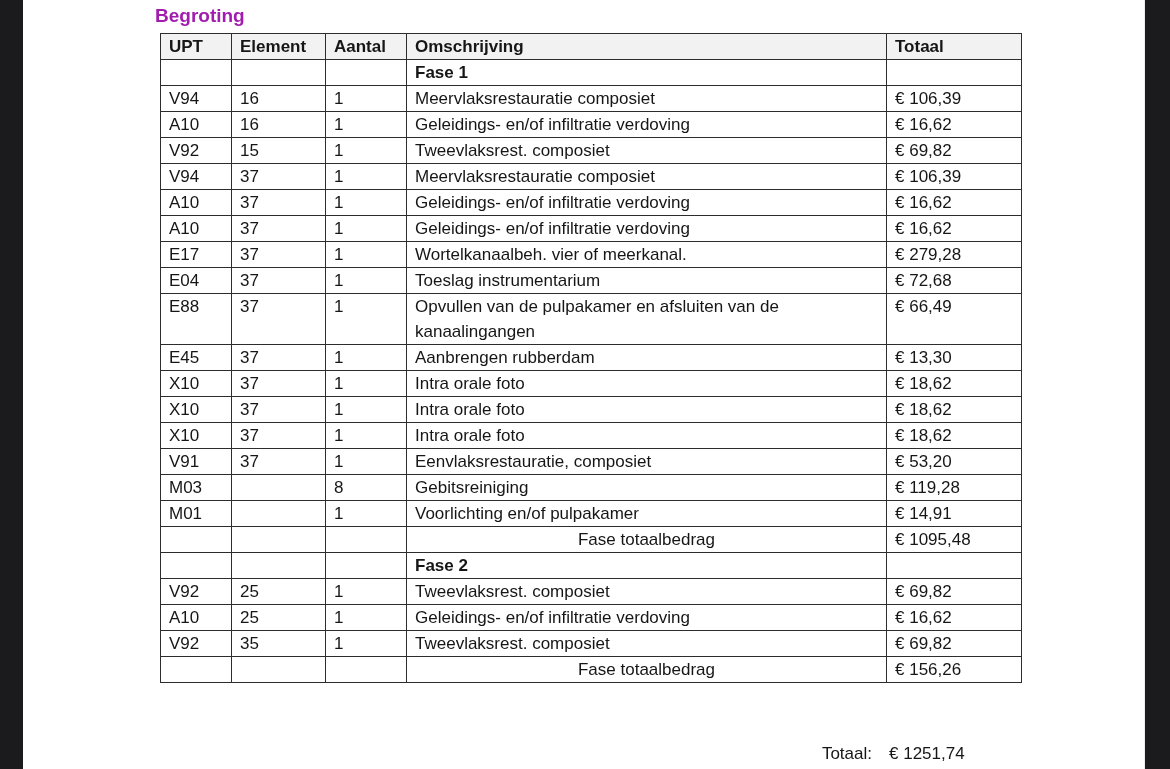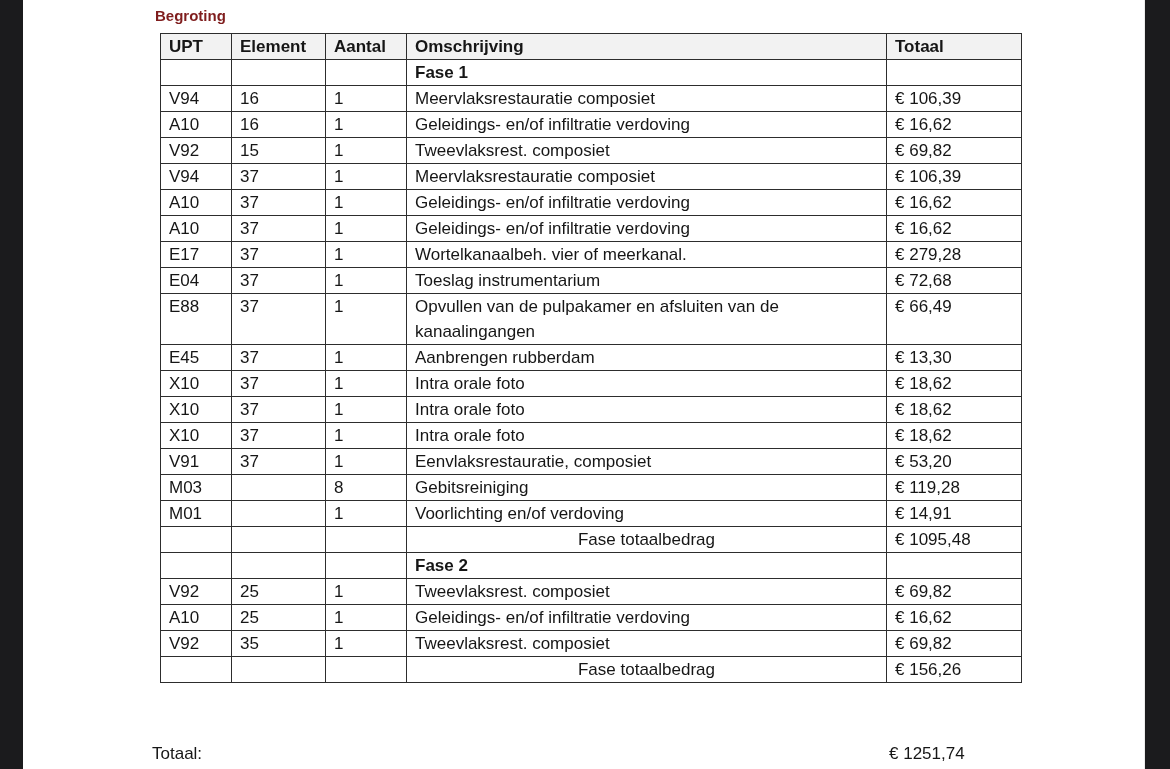--- a/index.html
+++ b/index.html
@@ -27,23 +27,23 @@
     top: 0;
     width: 1122px;
     height: 769px;
     background: #ffffff;
     border-right: 1px solid #ececec;
   }
   .doc-title {
     position: absolute;
     left: 132px;
     top: 4px;
-    font-size: 15px;
+    font-size: 19px;
     font-weight: bold;
-    color: #7f1d1d;
+    color: #a21caf;
     line-height: 24px;
   }
   table.budget {
     position: absolute;
     left: 129px;
     top: 33px;
     width: 861px;
     border-collapse: collapse;
     table-layout: fixed;
     margin-left: 8px;
@@ -80,21 +80,21 @@
     position: absolute;
     left: 129px;
     top: 743px;
     width: 861px;
     display: flex;
     font-size: 17px;
     line-height: 22px;
   }
   .total-row .total-label {
     width: 720px;
-    text-align: left;
+    text-align: right;
   }
   .total-row .total-value {
     margin-left: 17px;
   }
 </style>
 </head>
 <body>
 
 <div class="letterbox left"></div>
 <div class="letterbox right"></div>
@@ -231,21 +231,21 @@
           <td>M03</td>
           <td></td>
           <td>8</td>
           <td class="oms">Gebitsreiniging</td>
           <td>€ 119,28</td>
         </tr>
         <tr>
           <td>M01</td>
           <td></td>
           <td>1</td>
-          <td class="oms">Voorlichting en/of verdoving</td>
+          <td class="oms">Voorlichting en/of pulpakamer</td>
           <td>€ 14,91</td>
         </tr>
         <tr>
           <td></td>
           <td></td>
           <td></td>
           <td class="subtotal-label">Fase totaalbedrag</td>
           <td>€ 1095,48</td>
         </tr>
         <tr>

